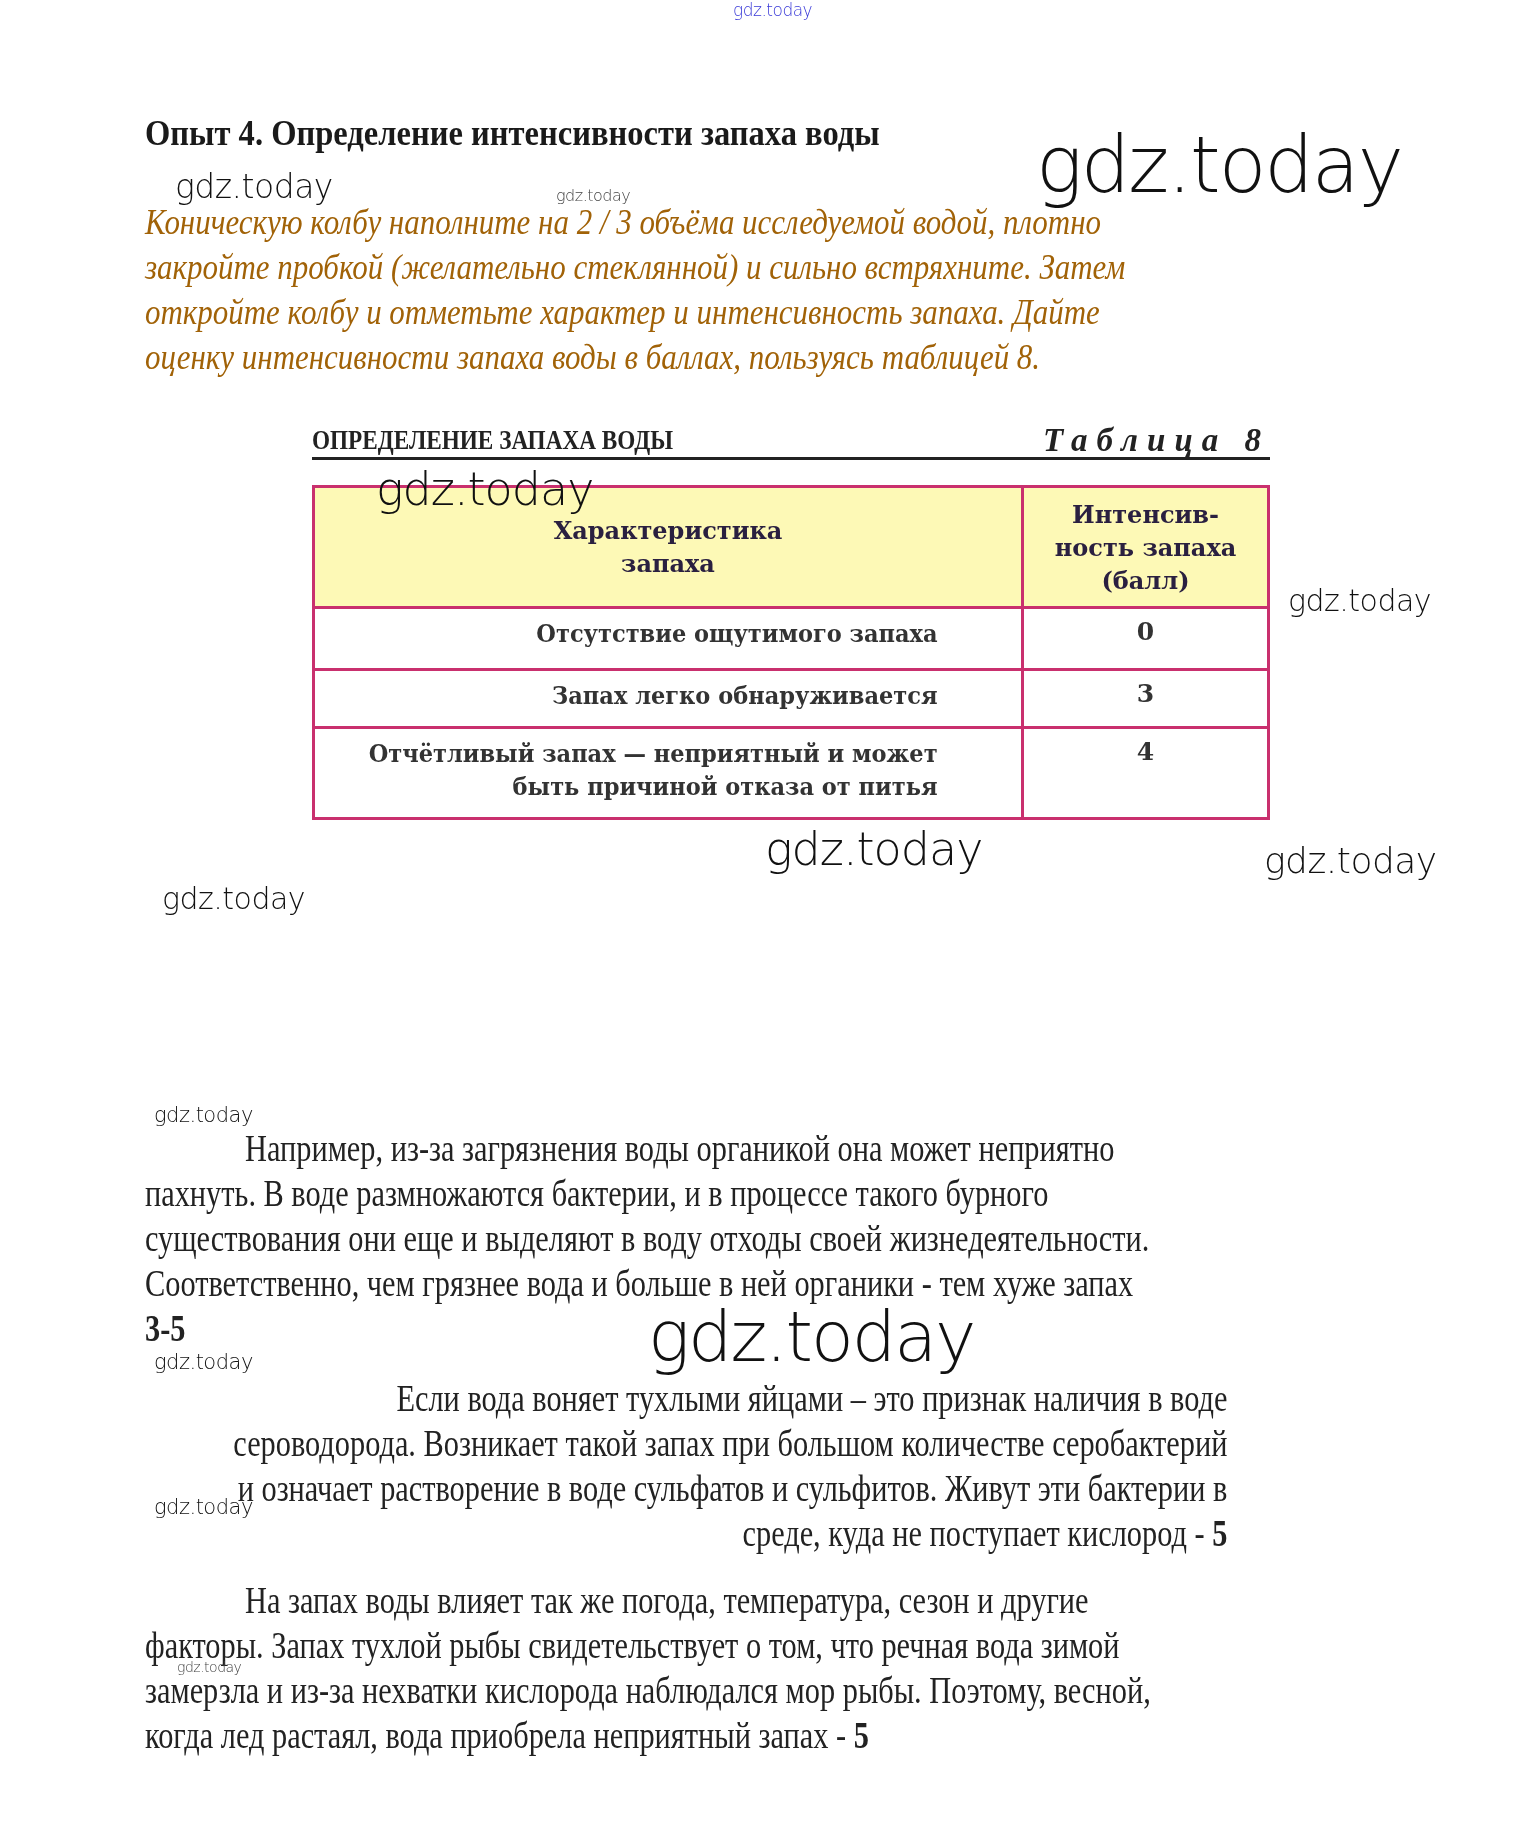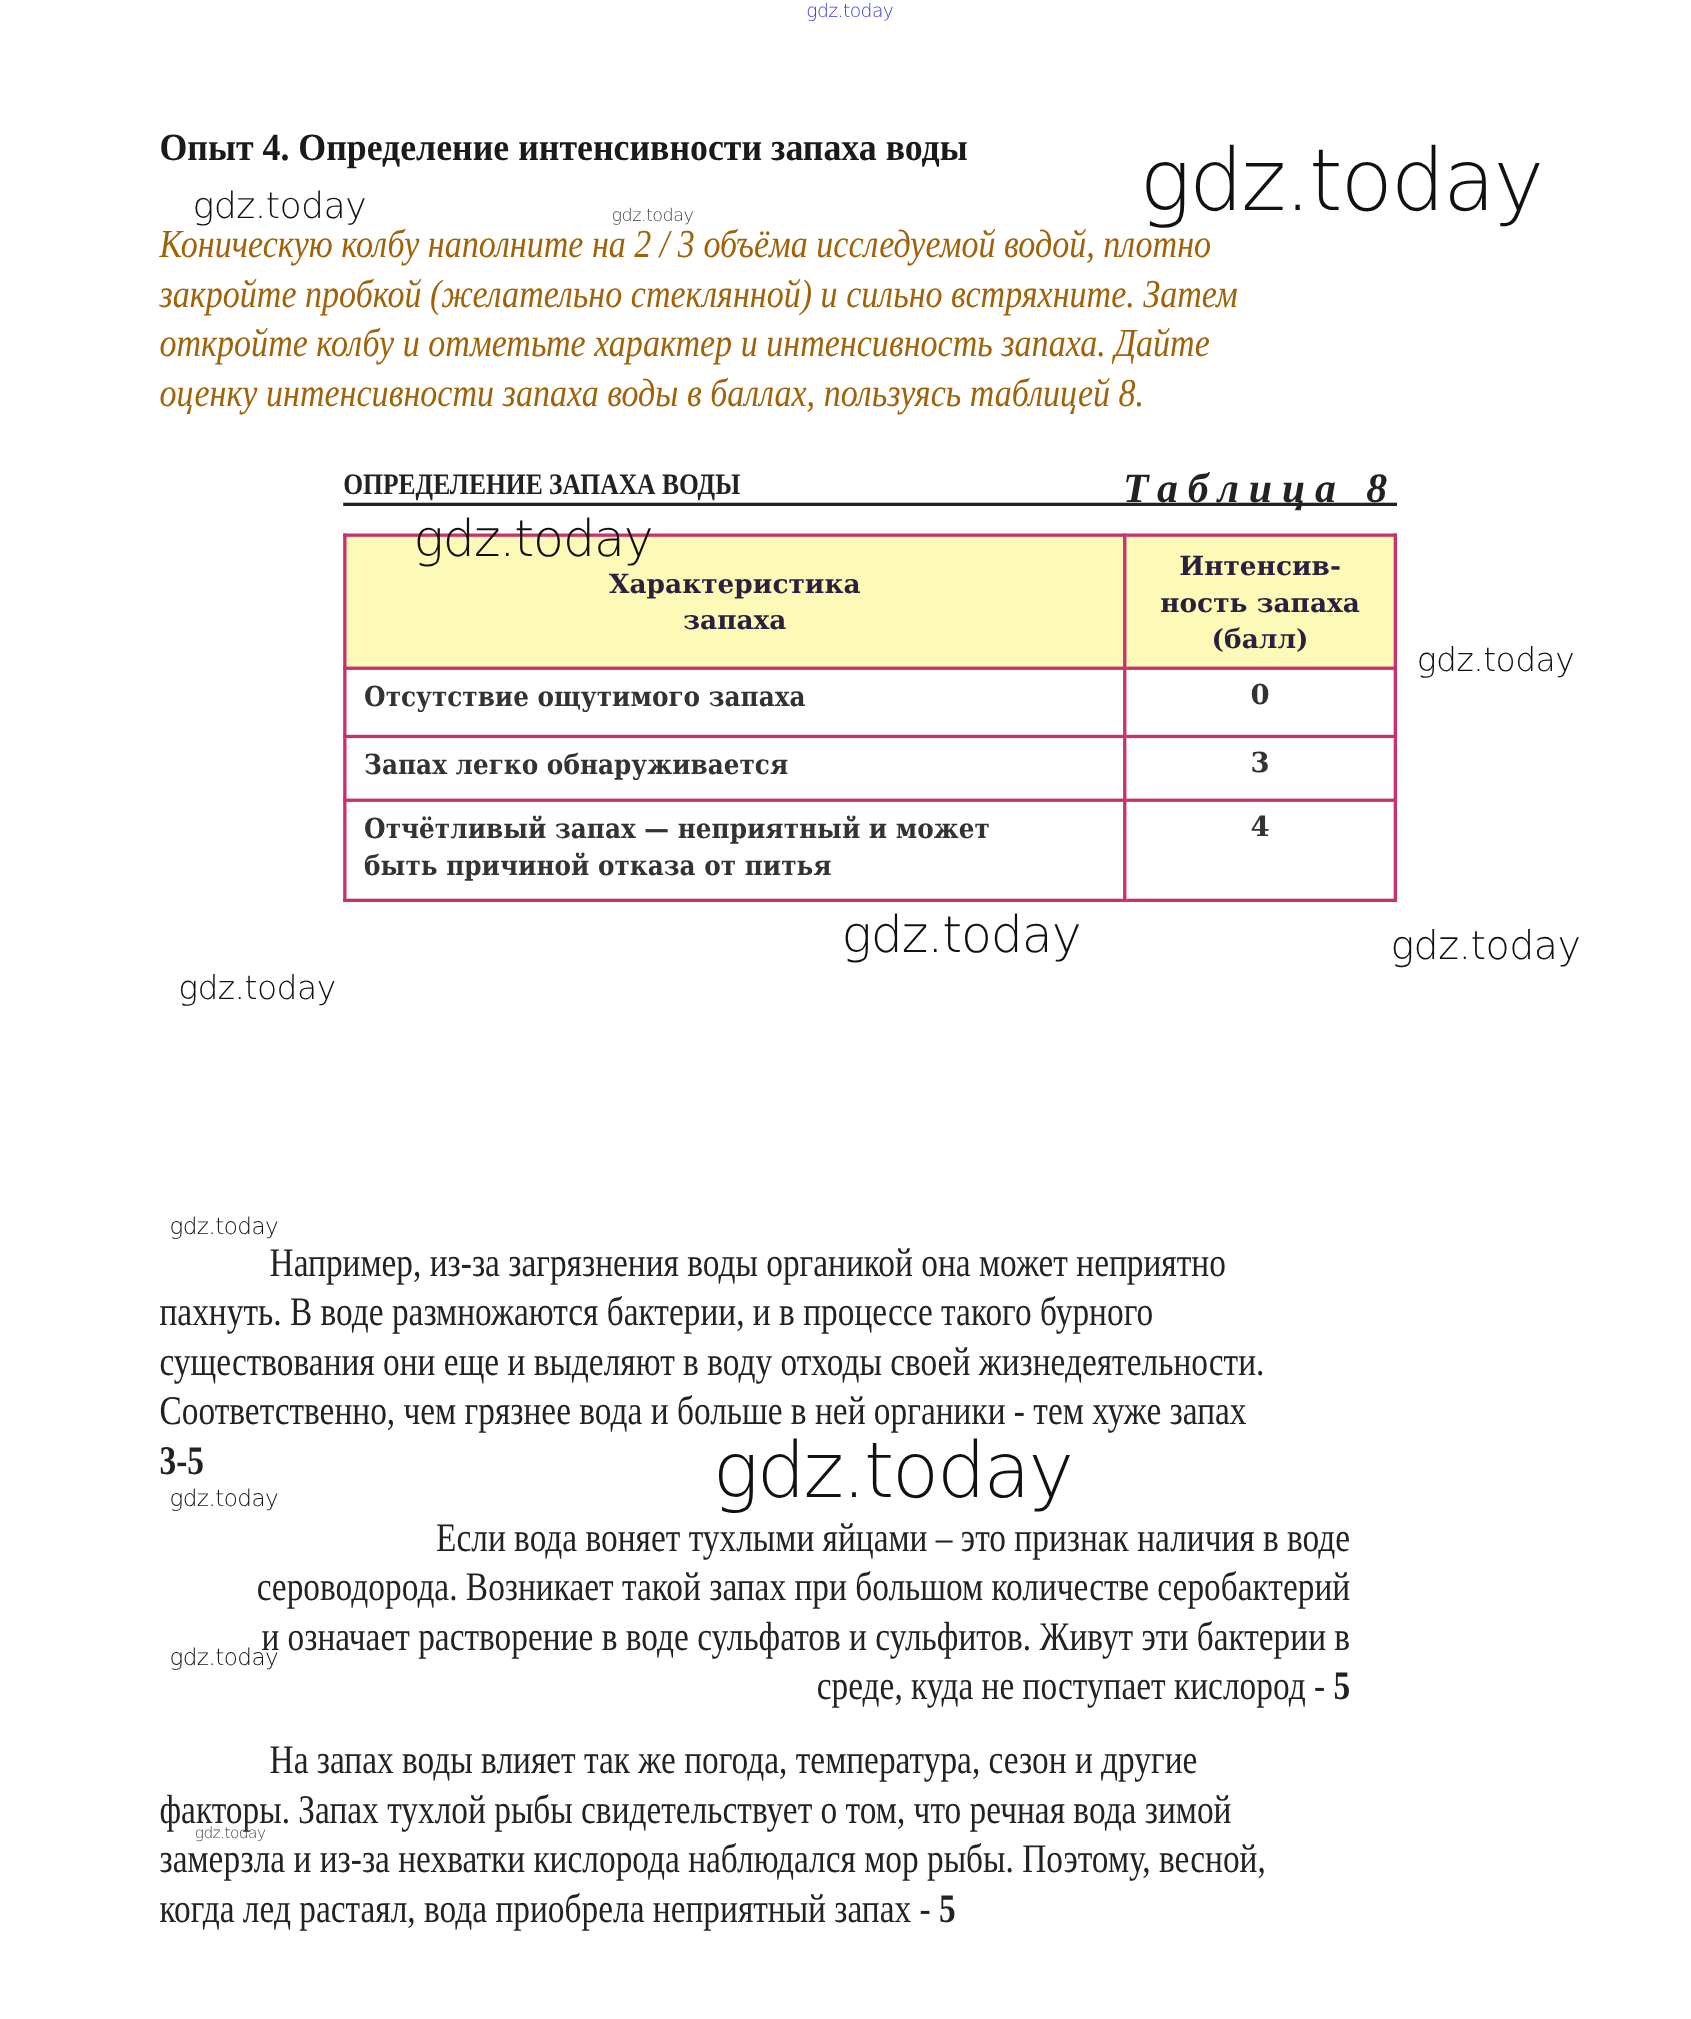--- a/index.html
+++ b/index.html
@@ -10,30 +10,30 @@
         font-weight:300; color:#111; white-space:nowrap; letter-spacing:-0.5px; line-height:1; }
   .wm-top { color:#3a3ad8; font-size:17px; left:733px; top:2px; }
   .title { left:145px; top:114px; font-size:35px; font-weight:bold; white-space:nowrap;
            transform:scaleX(0.93); transform-origin:left top; }
   .intro { left:145px; top:200px; width:1300px; font-size:36px; font-style:italic;
            line-height:45px; color:#a16207; }
   .intro div { white-space:nowrap; transform:scaleX(0.86); transform-origin:left top; }
   .tbl-heading { left:312px; top:425px; width:958px; height:34px; }
   .tbl-heading .name { position:absolute; left:0; top:0; font-size:27px; font-weight:bold;
            transform:scaleX(0.86); transform-origin:left top; white-space:nowrap; color:#222; }
-  .tbl-heading .num { position:absolute; right:0; top:-3px; font-size:38px; font-style:italic;
+  .tbl-heading .num { position:absolute; right:0; top:-3px; font-size:33px; font-style:italic;
            font-weight:bold; letter-spacing:9px; color:#222; white-space:nowrap; }
   .tbl-rule { left:312px; top:457px; width:958px; height:3px; background:#222; }
   table.odor { position:absolute; left:312px; top:485px; width:958px; border-collapse:collapse;
            font-family:"DejaVu Serif", "Liberation Serif", serif; }
   table.odor td, table.odor th { border:3px solid #c9306e; padding:0; vertical-align:top; }
   table.odor th { background:#fdf9b6; font-weight:bold; font-size:24px; color:#2a2040;
            text-align:center; vertical-align:middle; line-height:33px; height:118px; }
   table.odor th.c1 { width:706px; }
-  table.odor td { font-size:25px; font-weight:bold; color:#333; line-height:33px; }
+  table.odor td { font-size:25px; font-weight:bold; color:#333; line-height:33px;text-align:right; }
   table.odor td.desc { padding:8px 16px 0 16px; }
   table.odor td.val { text-align:center; padding-top:6px; }
   .desc-inner { transform:scaleX(0.9); transform-origin:left top; white-space:nowrap; }
   .r0 td { height:51px; } .r1 td { height:80px; } .r2 td { height:80px; }
   .r3 td { height:47px; } .r4 td { height:80px; } .r5 td { height:80px; }
   .body-text { left:145px; width:1320px; font-size:37px; line-height:45px; color:#222; }
   .body-text div { white-space:nowrap; transform:scaleX(0.82); transform-origin:left top; }
   .body-text .indent { padding-left:122px; }
   .score { font-weight:bold; }
 </style>

